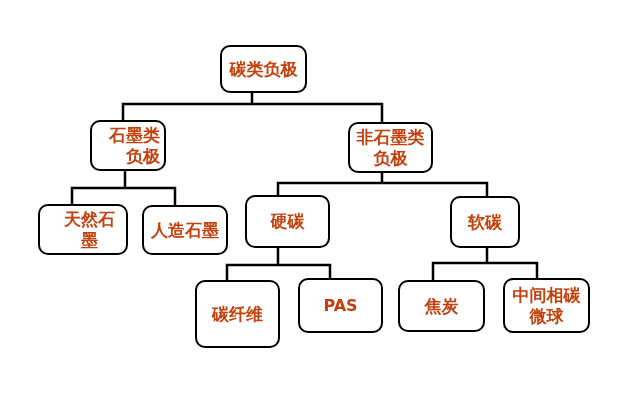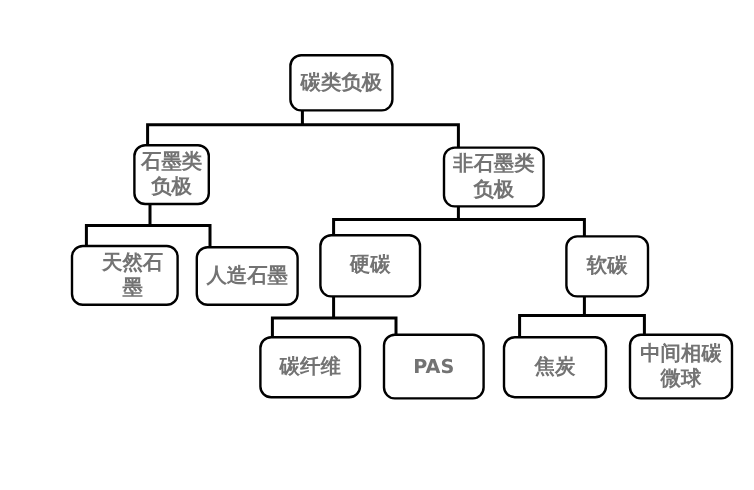--- a/index.html
+++ b/index.html
@@ -22,42 +22,41 @@
     width: 628px;
     height: 408px;
     pointer-events: none;
   }
   .node {
     position: absolute;
     box-sizing: border-box;
     border: 2.5px solid #000000;
     border-radius: 10px;
     background: #ffffff;
-    color: #737373;
+    color: #c2410c;
     display: flex;
     align-items: center;
     justify-content: center;
     text-align: center;
     font-size: 17px;
     font-weight: bold;
     line-height: 21px;
     padding: 2px 4px;
-    margin-left: 21px;
   }
   .node-pas { font-family: "DejaVu Sans", "Liberation Sans", sans-serif; font-size: 16px; text-align: center; }
 
   
   .n-root        { left: 220px; top:  45px; width: 87px; height: 48px; }
-  .n-graphite    { left:  90px; top: 120px; width: 64px; height: 51px; }
+  .n-graphite    { left:  90px; top: 120px; width: 76px; height: 51px; text-align: right; }
   .n-nongraphite { left: 348px; top: 122px; width: 85px; height: 51px; }
   .n-natural     { left:  38px; top: 204px; width: 90px; height: 51px; padding-left: 17px; }
   .n-artificial  { left: 142px; top: 205px; width: 86px; height: 50px; }
   .n-hard        { left: 245px; top: 195px; width: 85px; height: 53px; }
   .n-soft        { left: 450px; top: 196px; width: 70px; height: 52px; }
-  .n-fiber       { left: 195px; top: 280px; width: 85px; height: 52px; }
+  .n-fiber       { left: 195px; top: 280px; width: 85px; height: 68px; }
   .n-pas         { left: 298px; top: 278px; width: 85px; height: 55px; }
   .n-coke        { left: 398px; top: 280px; width: 87px; height: 52px; }
   .n-mcmb        { left: 503px; top: 278px; width: 87px; height: 55px; }
 </style>
 </head>
 <body>
 
 <div class="canvas">
 
   <svg class="connectors" viewBox="0 0 628 408" xmlns="http://www.w3.org/2000/svg">

